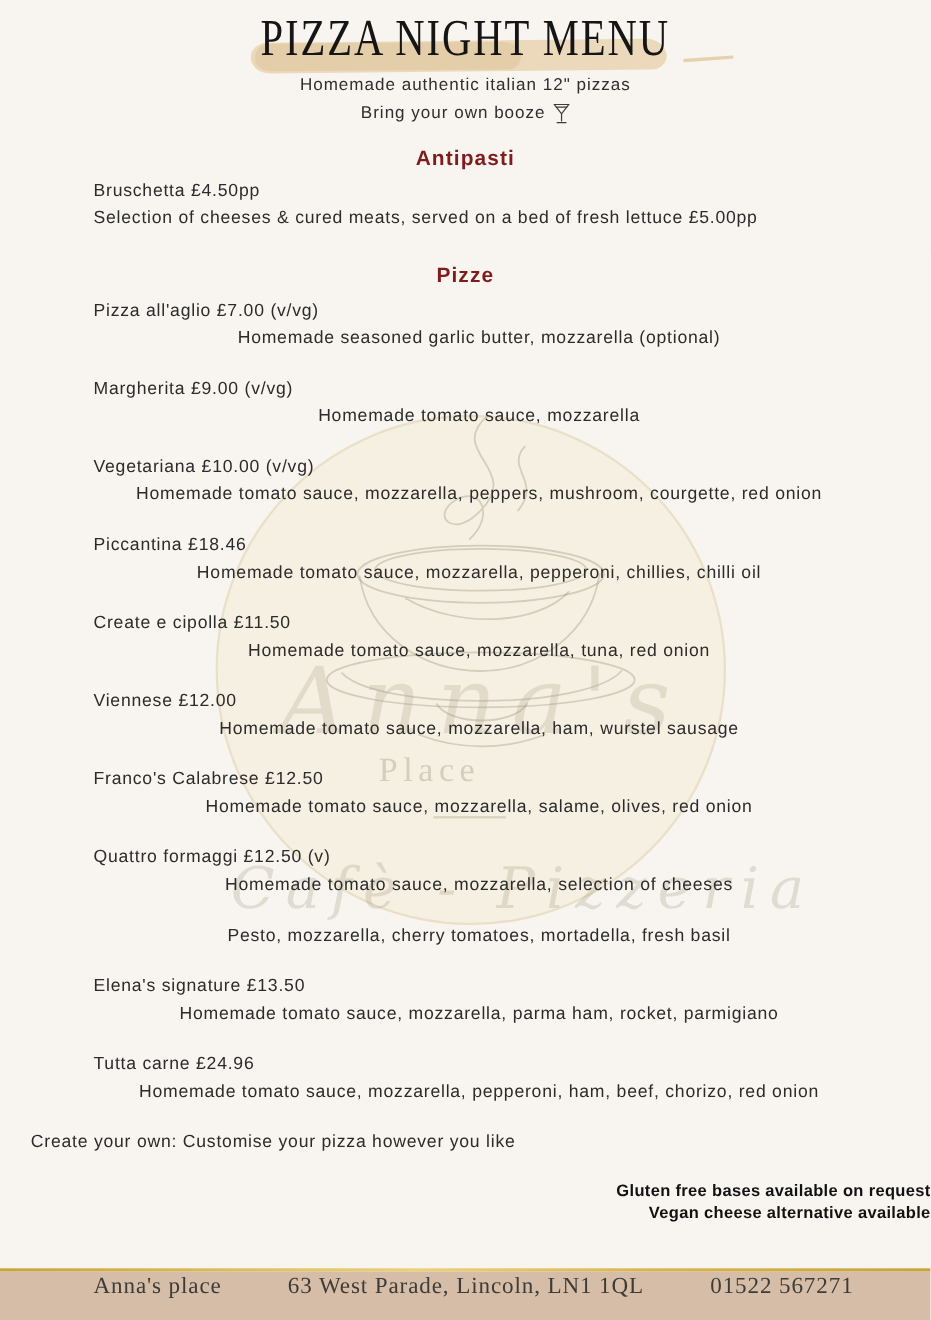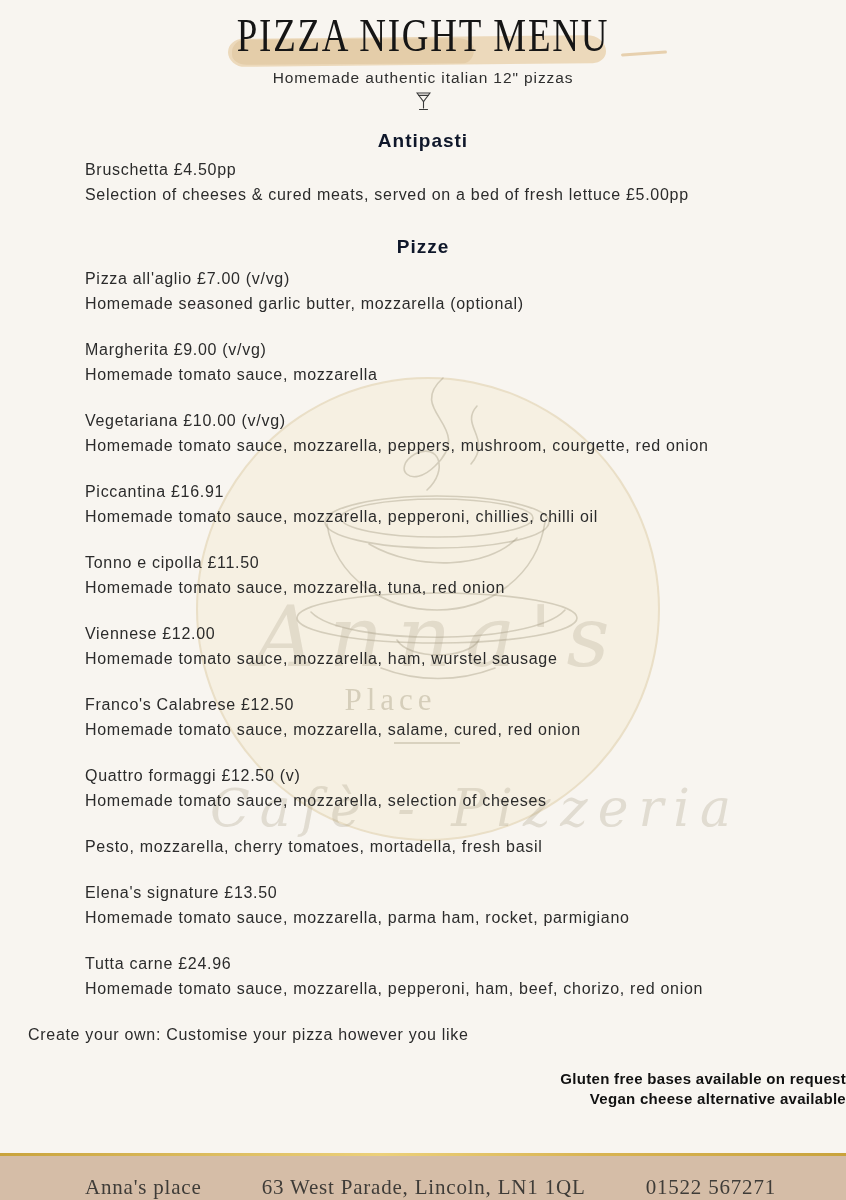--- a/index.html
+++ b/index.html
@@ -64,41 +64,41 @@
     white-space:nowrap;
   }
   .subtitle,.byob{
     font-size:15.5px;letter-spacing:0.9px;line-height:25px;color:#2e2e2e;
   }
   .subtitle{margin-top:5px;}
   .byob{display:flex;align-items:center;justify-content:center;gap:7px;}
   .martini{display:inline-block;margin-top:2px;}
   .section-heading{
     text-align:center;font-weight:bold;font-size:19px;letter-spacing:1px;
-    color:#0f172a;line-height:26px;
+    color:#7f1d1d;line-height:26px;
   }
   .h-antipasti{margin-top:17px;}
   .h-pizze{margin-top:27px;}
   .menu-left{padding-left:85px;padding-right:60px;font-size:16px;letter-spacing:0.7px;}
   .antipasti-list{margin-top:3px;}
   .antipasti-list .simple-line{line-height:25px;}
   .pizze-list{margin-top:6px;}
   .pizza-item{margin-bottom:21px;}
   .pizza-item .item-title{line-height:25px;}
-  .pizza-item .item-desc{line-height:25px;}
+  .pizza-item .item-desc{line-height:25px;text-align:center;}
   .create-own{line-height:25px;padding-left:28px;}
   .notes{margin-top:22px;text-align:right;font-weight:bold;font-size:15px;
     letter-spacing:0.3px;color:#111;}
   .notes .note-line{line-height:20px;}
   
   .footer{position:absolute;left:0;bottom:0;width:846px;z-index:2;}
   .gold-line{height:3px;background:linear-gradient(90deg,#c9a33c,#ecd07a 45%,#d9b452 70%,#c9a33c);}
   .footer-bar{
     height:44px;background:#d5bda7;
-    display:flex;align-items:flex-end;justify-content:space-between;
+    display:flex;align-items:flex-start;justify-content:space-between;
     padding:0 70px 0 85px;box-sizing:border-box;
     font-family:"Liberation Serif", serif;
     font-size:21px;letter-spacing:0.8px;color:#3f3c38;
   }
 </style>
 </head>
 <body>
 
 <div class="page">
 
@@ -125,20 +125,21 @@
   <div class="content">
     <div class="header">
       <div class="title-wrap">
         <div class="brush-a"></div>
         <div class="brush-b"></div>
         <div class="brush-dash"></div>
         <div class="page-title">PIZZA NIGHT MENU</div>
       </div>
       <div class="subtitle">Homemade authentic italian 12" pizzas</div>
       <div class="byob">
+        <span>Bring your own booze</span>
         <svg class="martini" width="15" height="19" viewBox="0 0 15 19" fill="none" stroke="#3a3a3a" stroke-width="1.1" stroke-linecap="round">
           <path d="M1 1 H14 L7.5 9.5 Z"></path>
           <path d="M2.8 3.4 H12.2"></path>
           <path d="M7.5 9.5 V16"></path>
           <path d="M3.5 17.5 H11.5"></path>
         </svg>
       </div>
     </div>
 
     <div class="section-heading h-antipasti">Antipasti</div>
@@ -161,37 +162,37 @@
           <div class="item-title"><span>Margherita</span> <span>£9.00</span> <span>(v/vg)</span></div>
           <div class="item-desc">Homemade tomato sauce, mozzarella</div>
         </div>
 
         <div class="pizza-item">
           <div class="item-title"><span>Vegetariana</span> <span>£10.00</span> <span>(v/vg)</span></div>
           <div class="item-desc">Homemade tomato sauce, mozzarella, peppers, mushroom, courgette, red onion</div>
         </div>
 
         <div class="pizza-item">
-          <div class="item-title"><span>Piccantina</span> <span>£16.91</span> <span></span></div>
+          <div class="item-title"><span>Piccantina</span> <span>£18.46</span> <span></span></div>
           <div class="item-desc">Homemade tomato sauce, mozzarella, pepperoni, chillies, chilli oil</div>
         </div>
 
         <div class="pizza-item">
-          <div class="item-title"><span>Tonno e cipolla</span> <span>£11.50</span> <span></span></div>
+          <div class="item-title"><span>Create e cipolla</span> <span>£11.50</span> <span></span></div>
           <div class="item-desc">Homemade tomato sauce, mozzarella, tuna, red onion</div>
         </div>
 
         <div class="pizza-item">
           <div class="item-title"><span>Viennese</span> <span>£12.00</span> <span></span></div>
           <div class="item-desc">Homemade tomato sauce, mozzarella, ham, wurstel sausage</div>
         </div>
 
         <div class="pizza-item">
           <div class="item-title"><span>Franco's Calabrese</span> <span>£12.50</span> <span></span></div>
-          <div class="item-desc">Homemade tomato sauce, mozzarella, salame, cured, red onion</div>
+          <div class="item-desc">Homemade tomato sauce, mozzarella, salame, olives, red onion</div>
         </div>
 
         <div class="pizza-item">
           <div class="item-title"><span>Quattro formaggi</span> <span>£12.50</span> <span>(v)</span></div>
           <div class="item-desc">Homemade tomato sauce, mozzarella, selection of cheeses</div>
         </div>
 
         <div class="pizza-item">
           <div class="item-desc">Pesto, mozzarella, cherry tomatoes, mortadella, fresh basil</div>
         </div>

